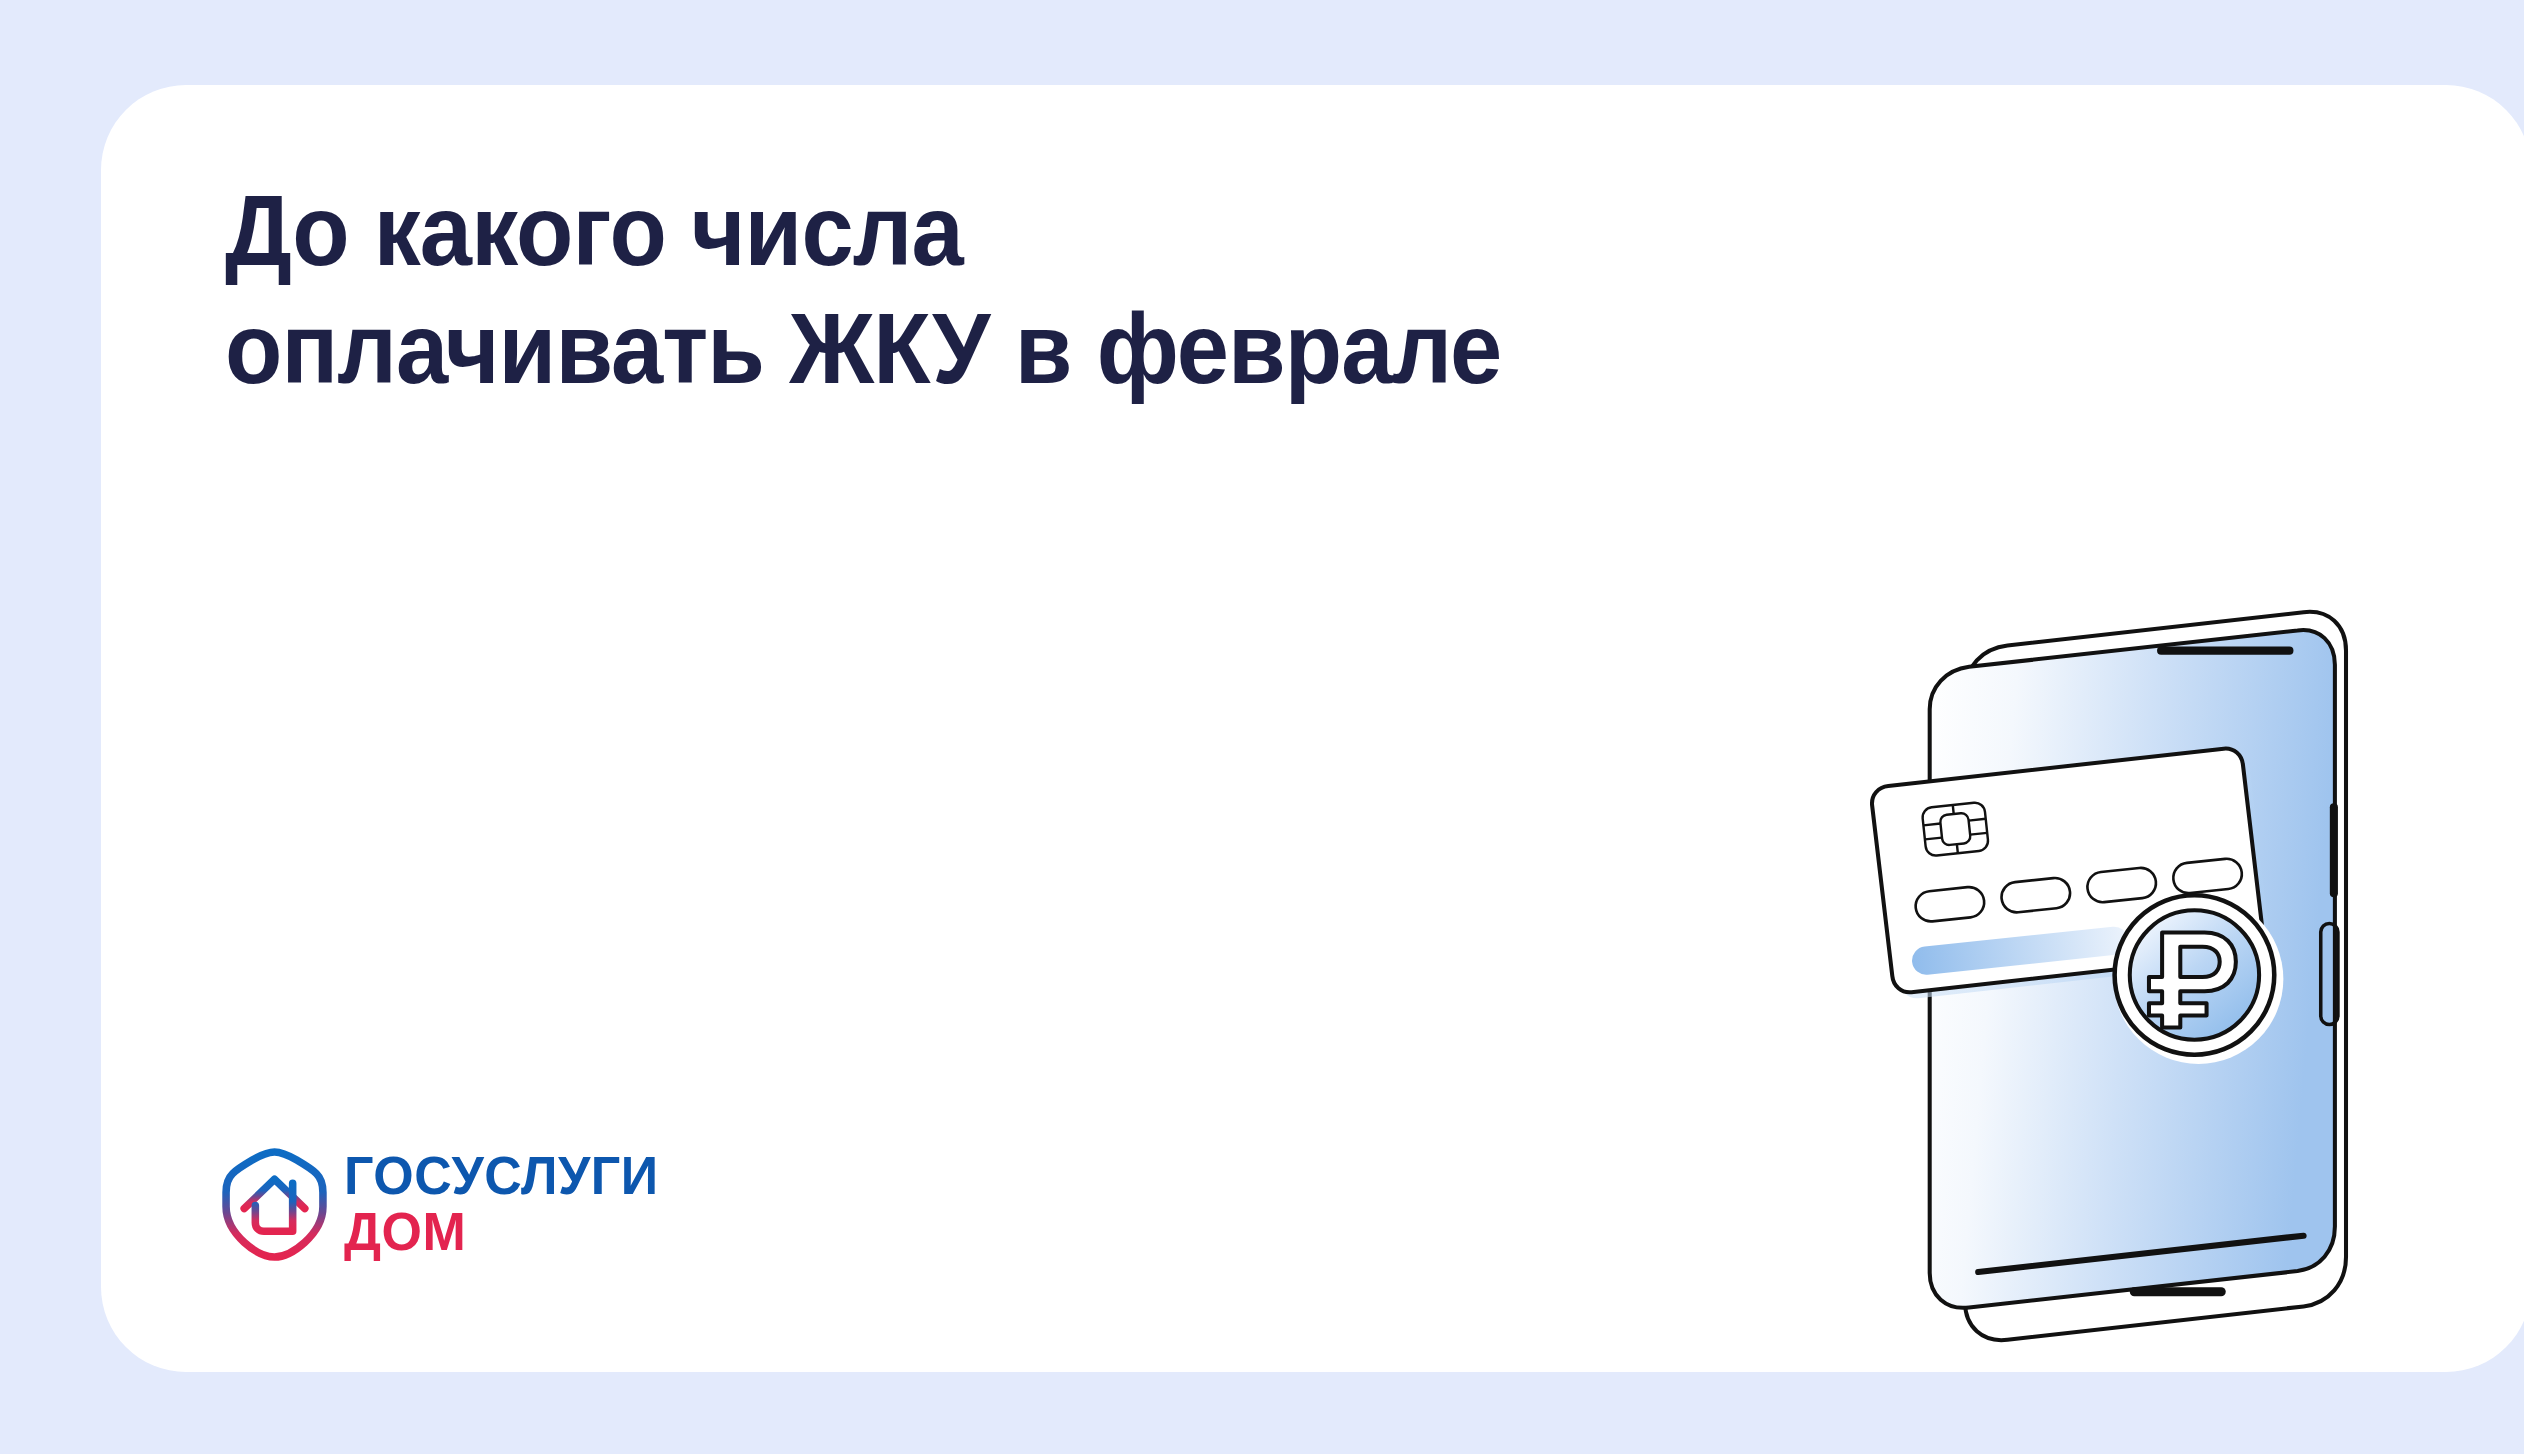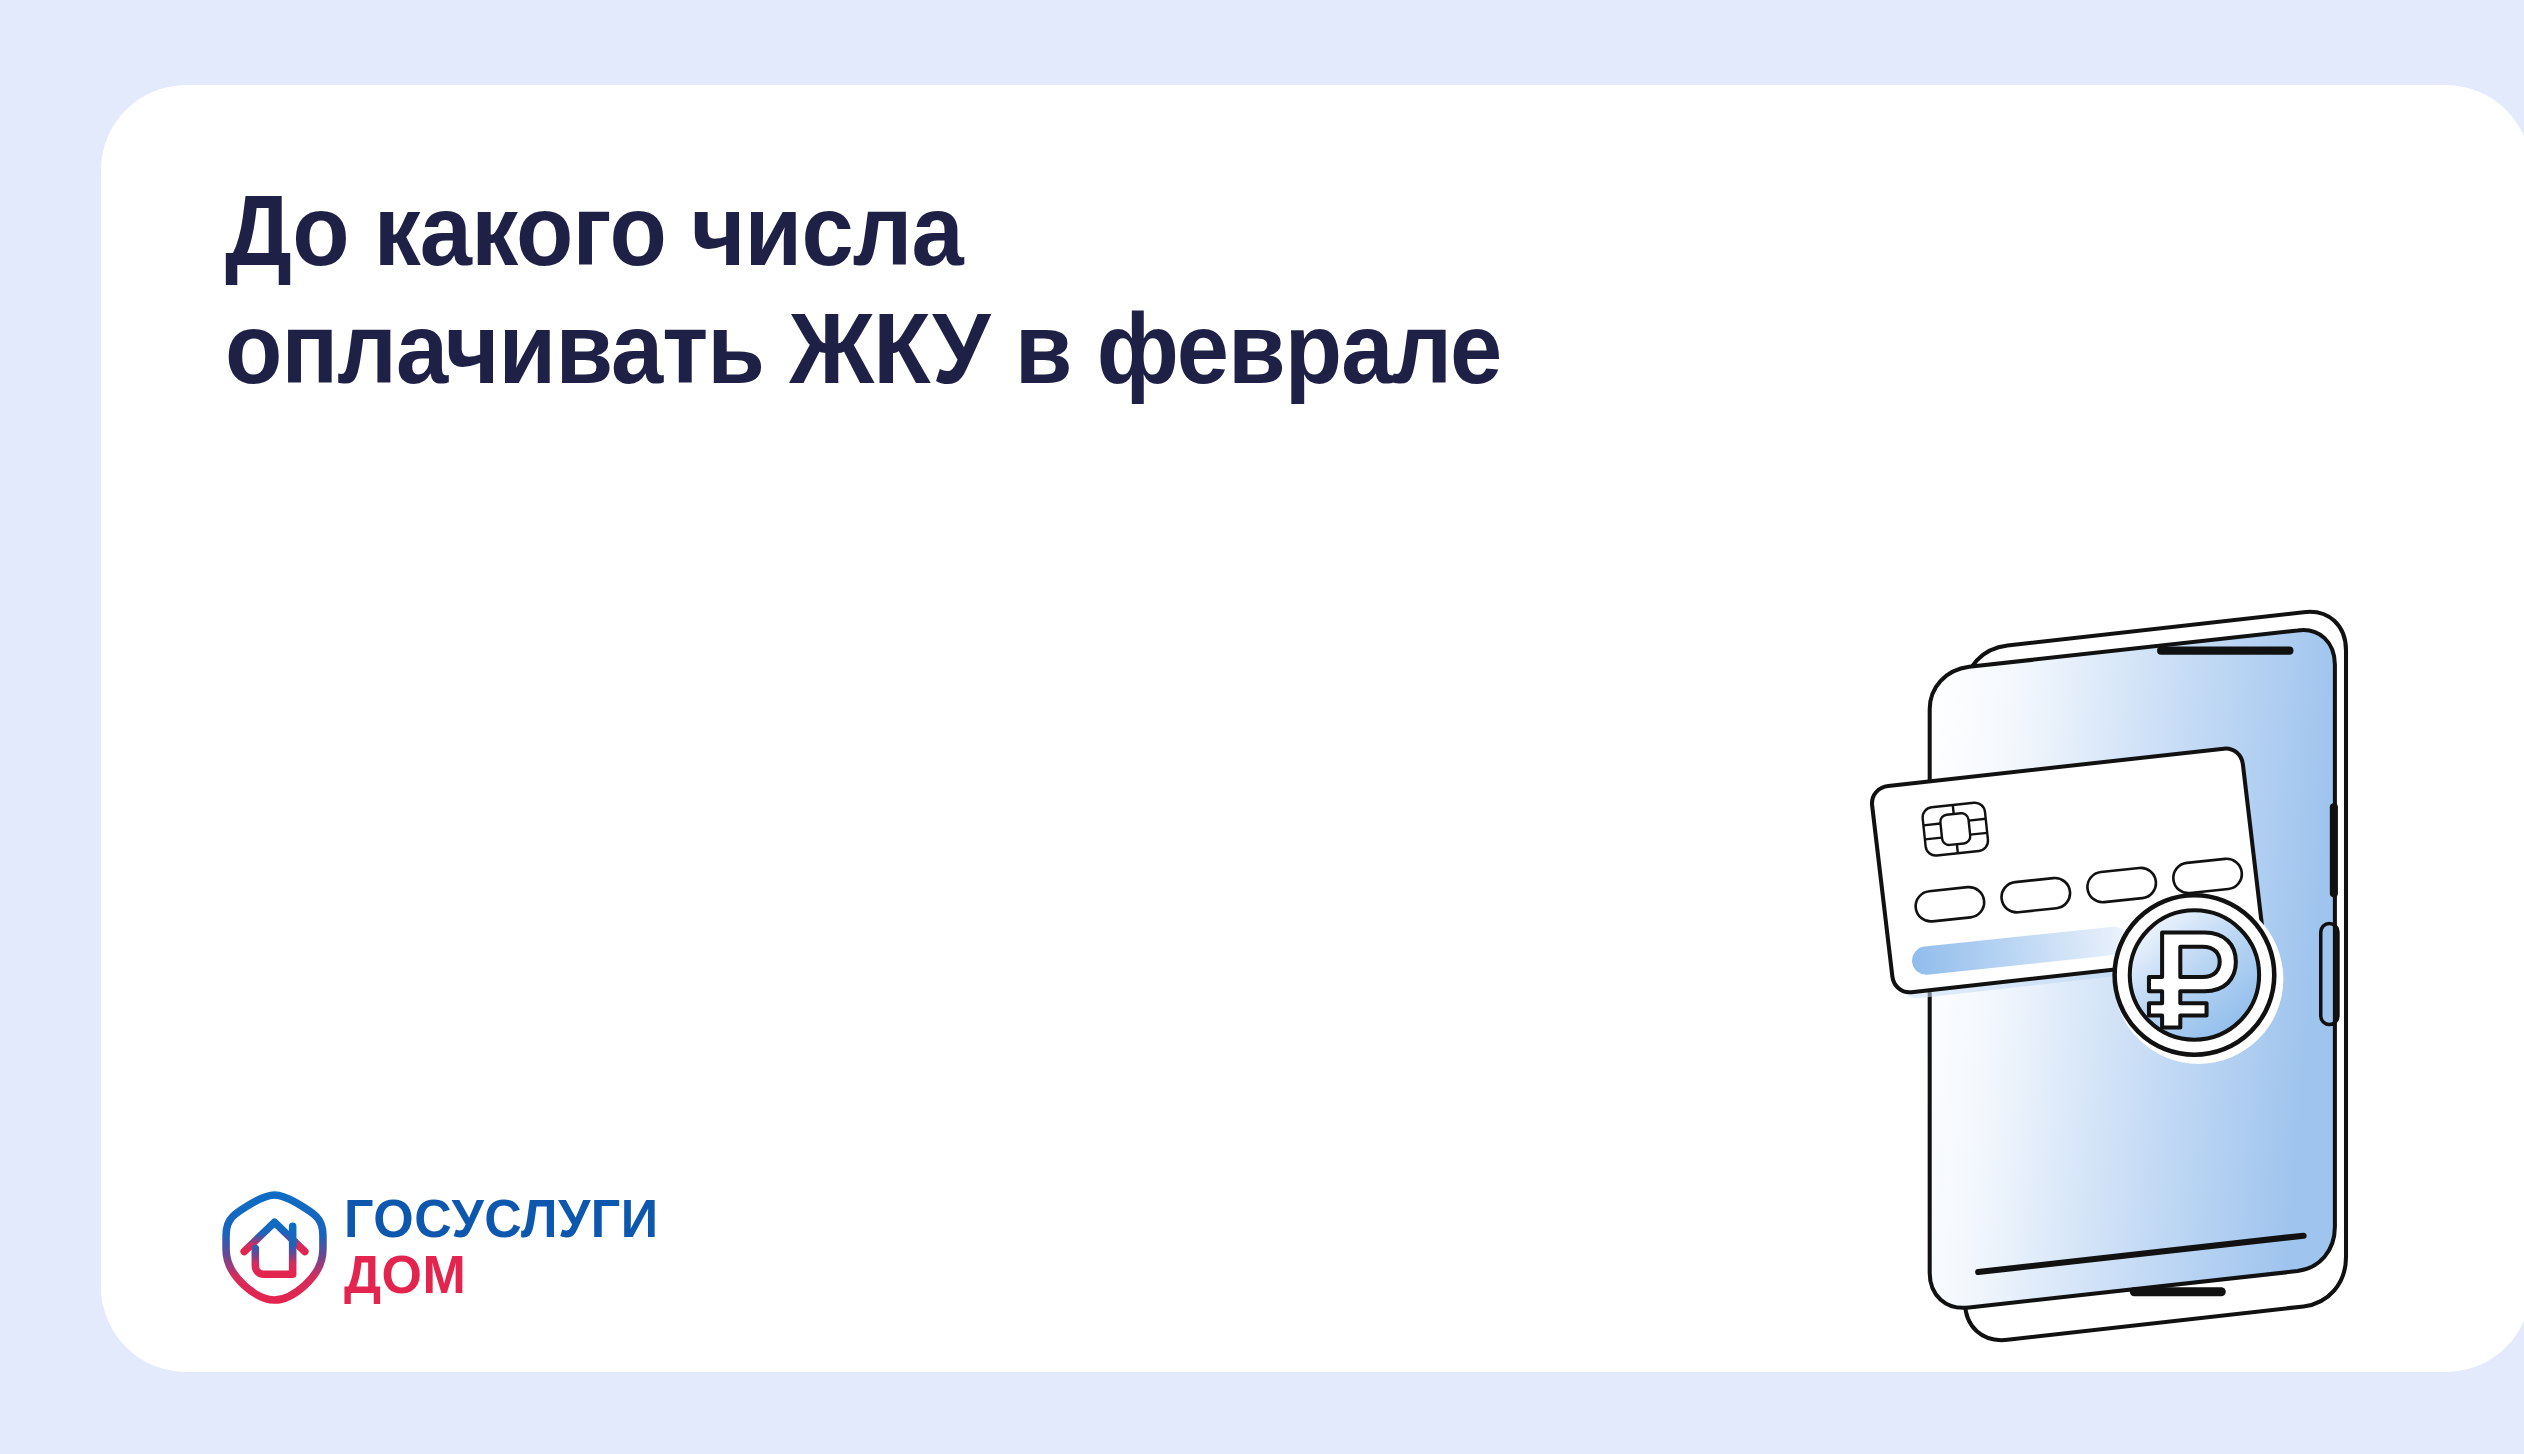--- a/index.html
+++ b/index.html
@@ -48,21 +48,20 @@
   }
 
   
   #logo {
     position: absolute;
     left: 121px;
     top: 1063px;
     display: flex;
     align-items: center;
     gap: 17px;
-    margin-top: 43px;
   }
   #logo-mark { width: 105px; height: 113px; display: block; flex: 0 0 auto; }
   #logo-words {
     display: flex;
     flex-direction: column;
     justify-content: center;
     line-height: 0.96;
     font-family: "Liberation Sans Narrow", "Liberation Sans", sans-serif;
     font-weight: bold;
     letter-spacing: 0.5px;

